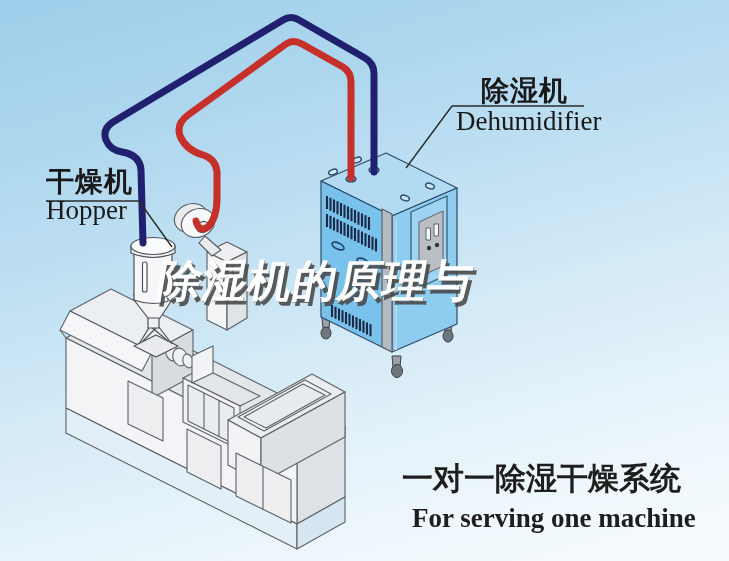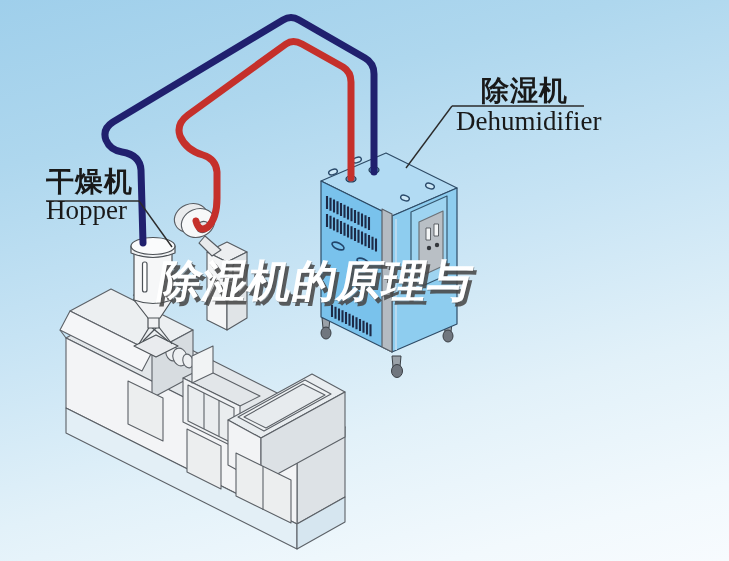--- a/index.html
+++ b/index.html
@@ -171,14 +171,18 @@
   <div class="en">Hopper</div>
 </div>
 
 <div class="lbl dehum-label">
   <div class="zh">除湿机</div>
   <div class="en">Dehumidifier</div>
 </div>
 
 <div class="watermark">除湿机的原理与</div>
 
+<div class="caption">
+  <div class="zh">一对一除湿干燥系统</div>
+  <div class="en">For serving one machine</div>
+</div>
 
 </div>
 
 </body></html>

